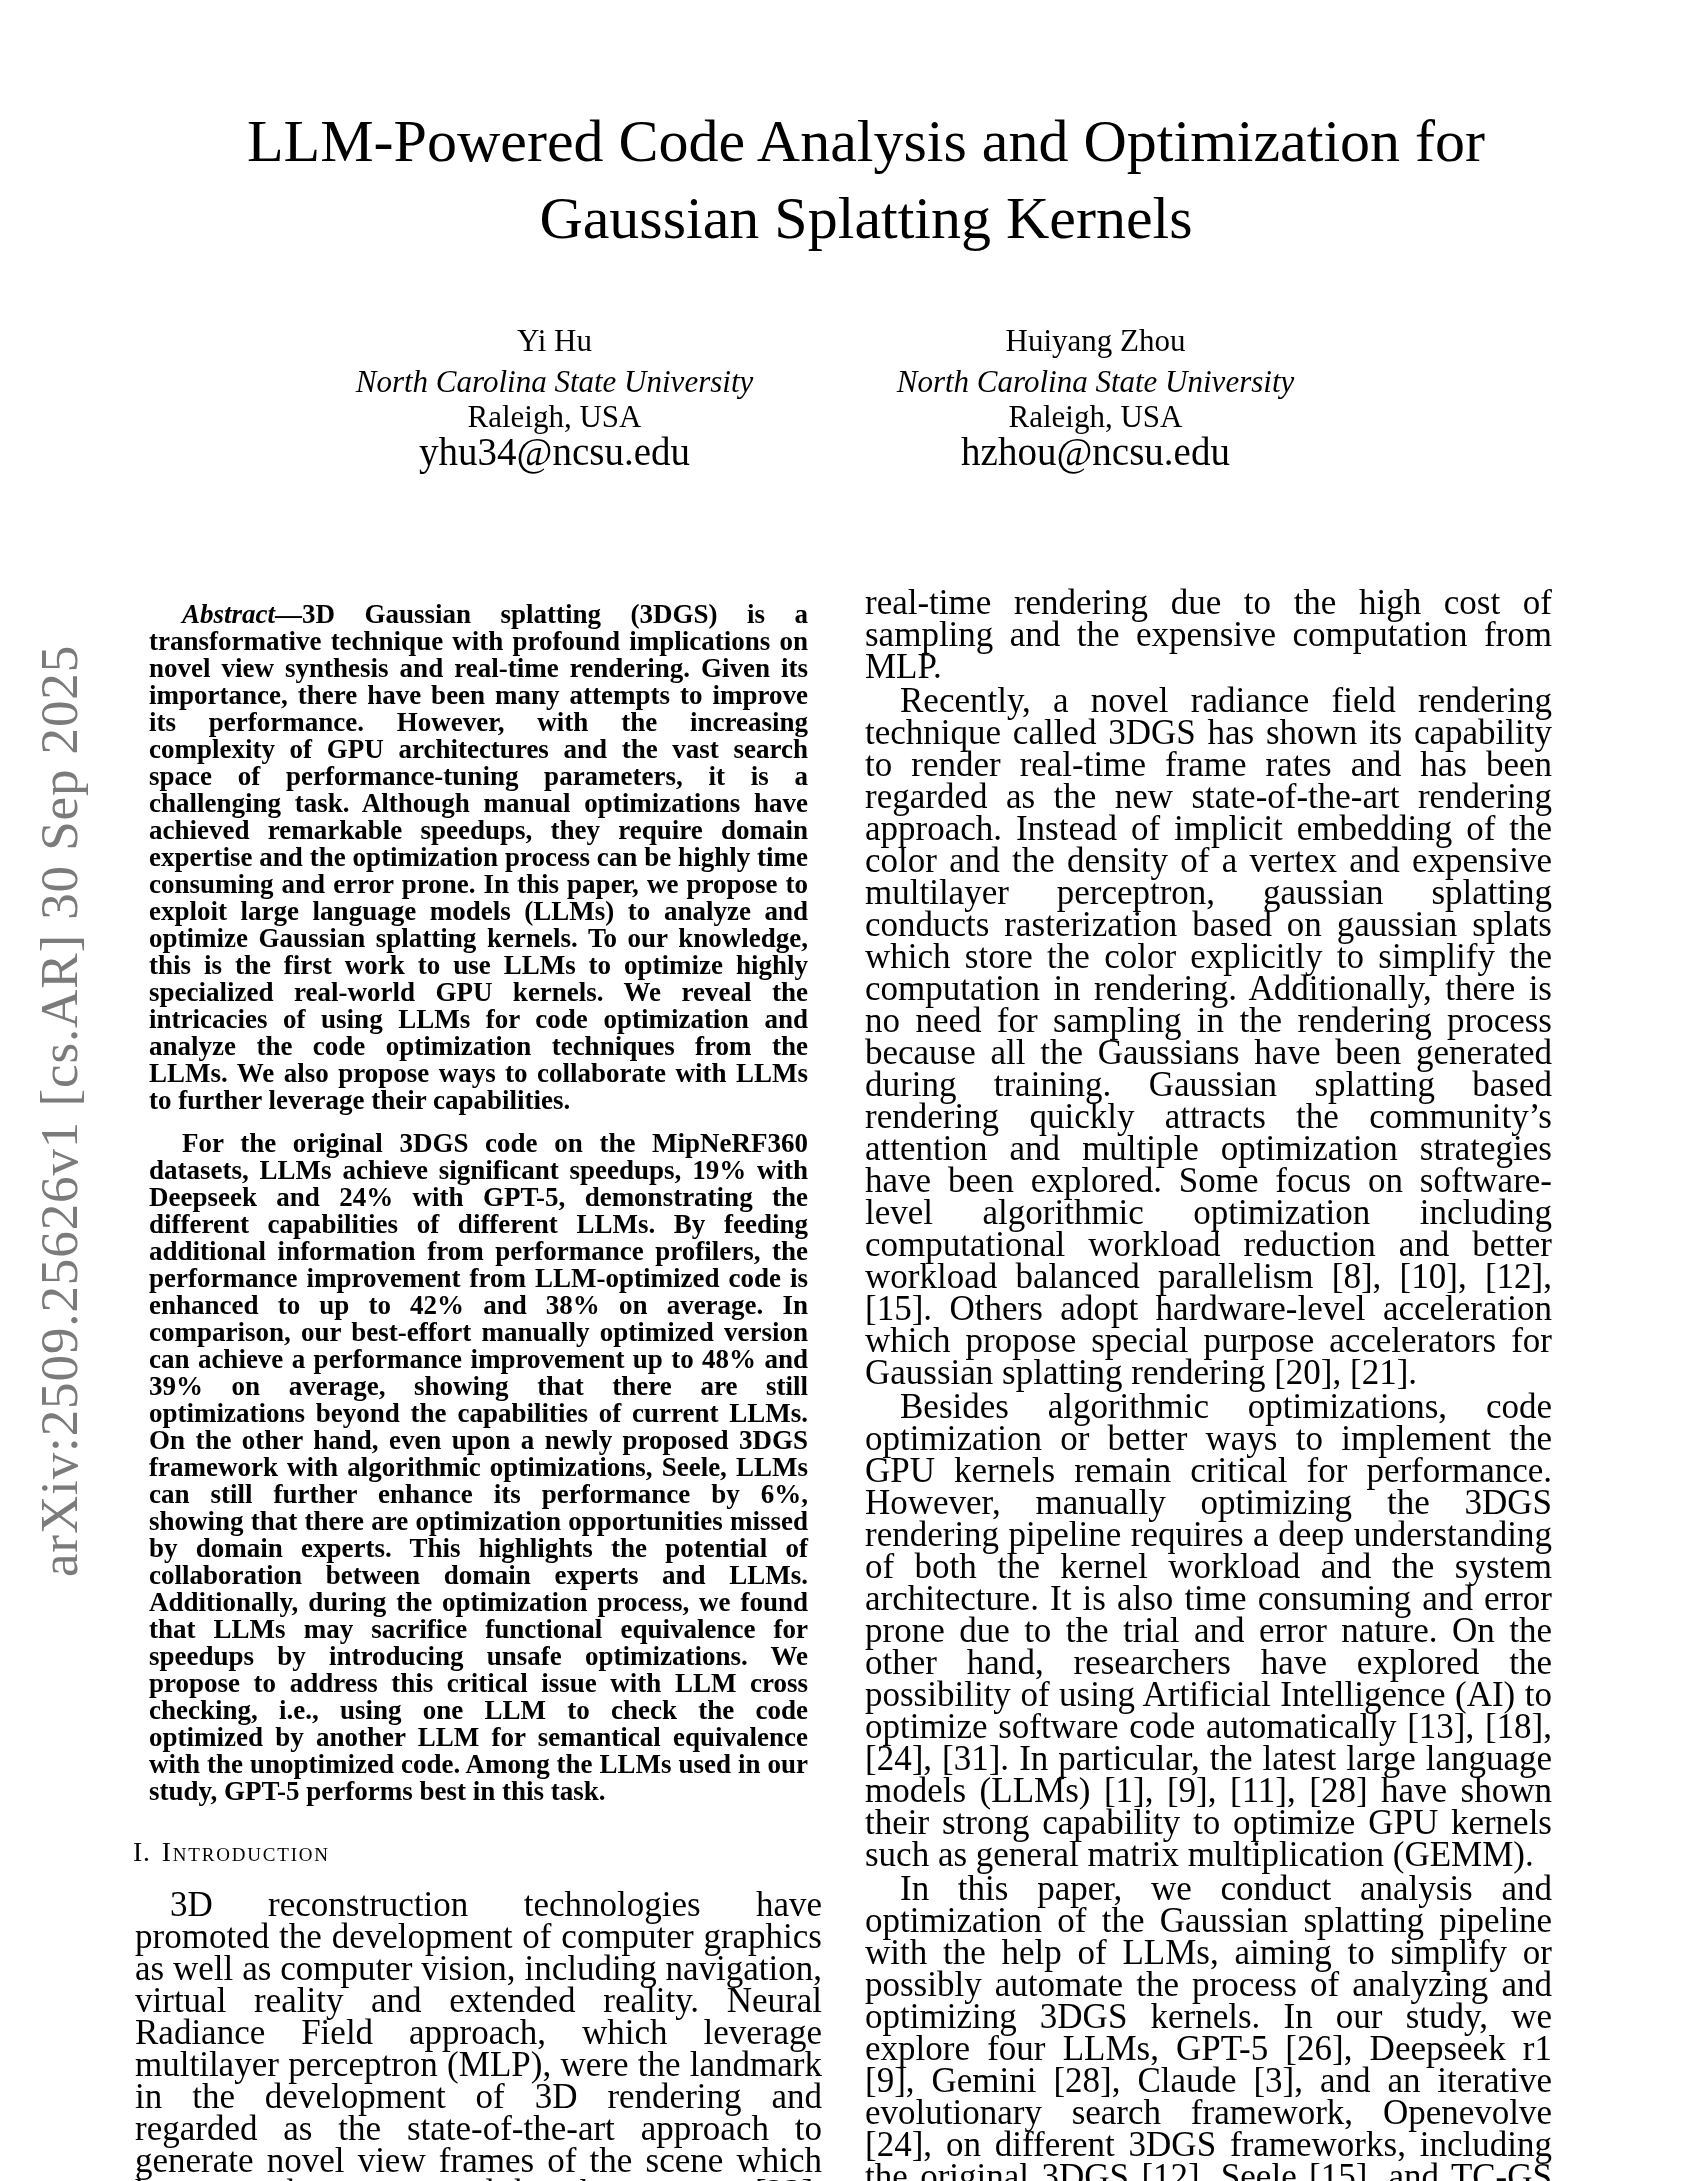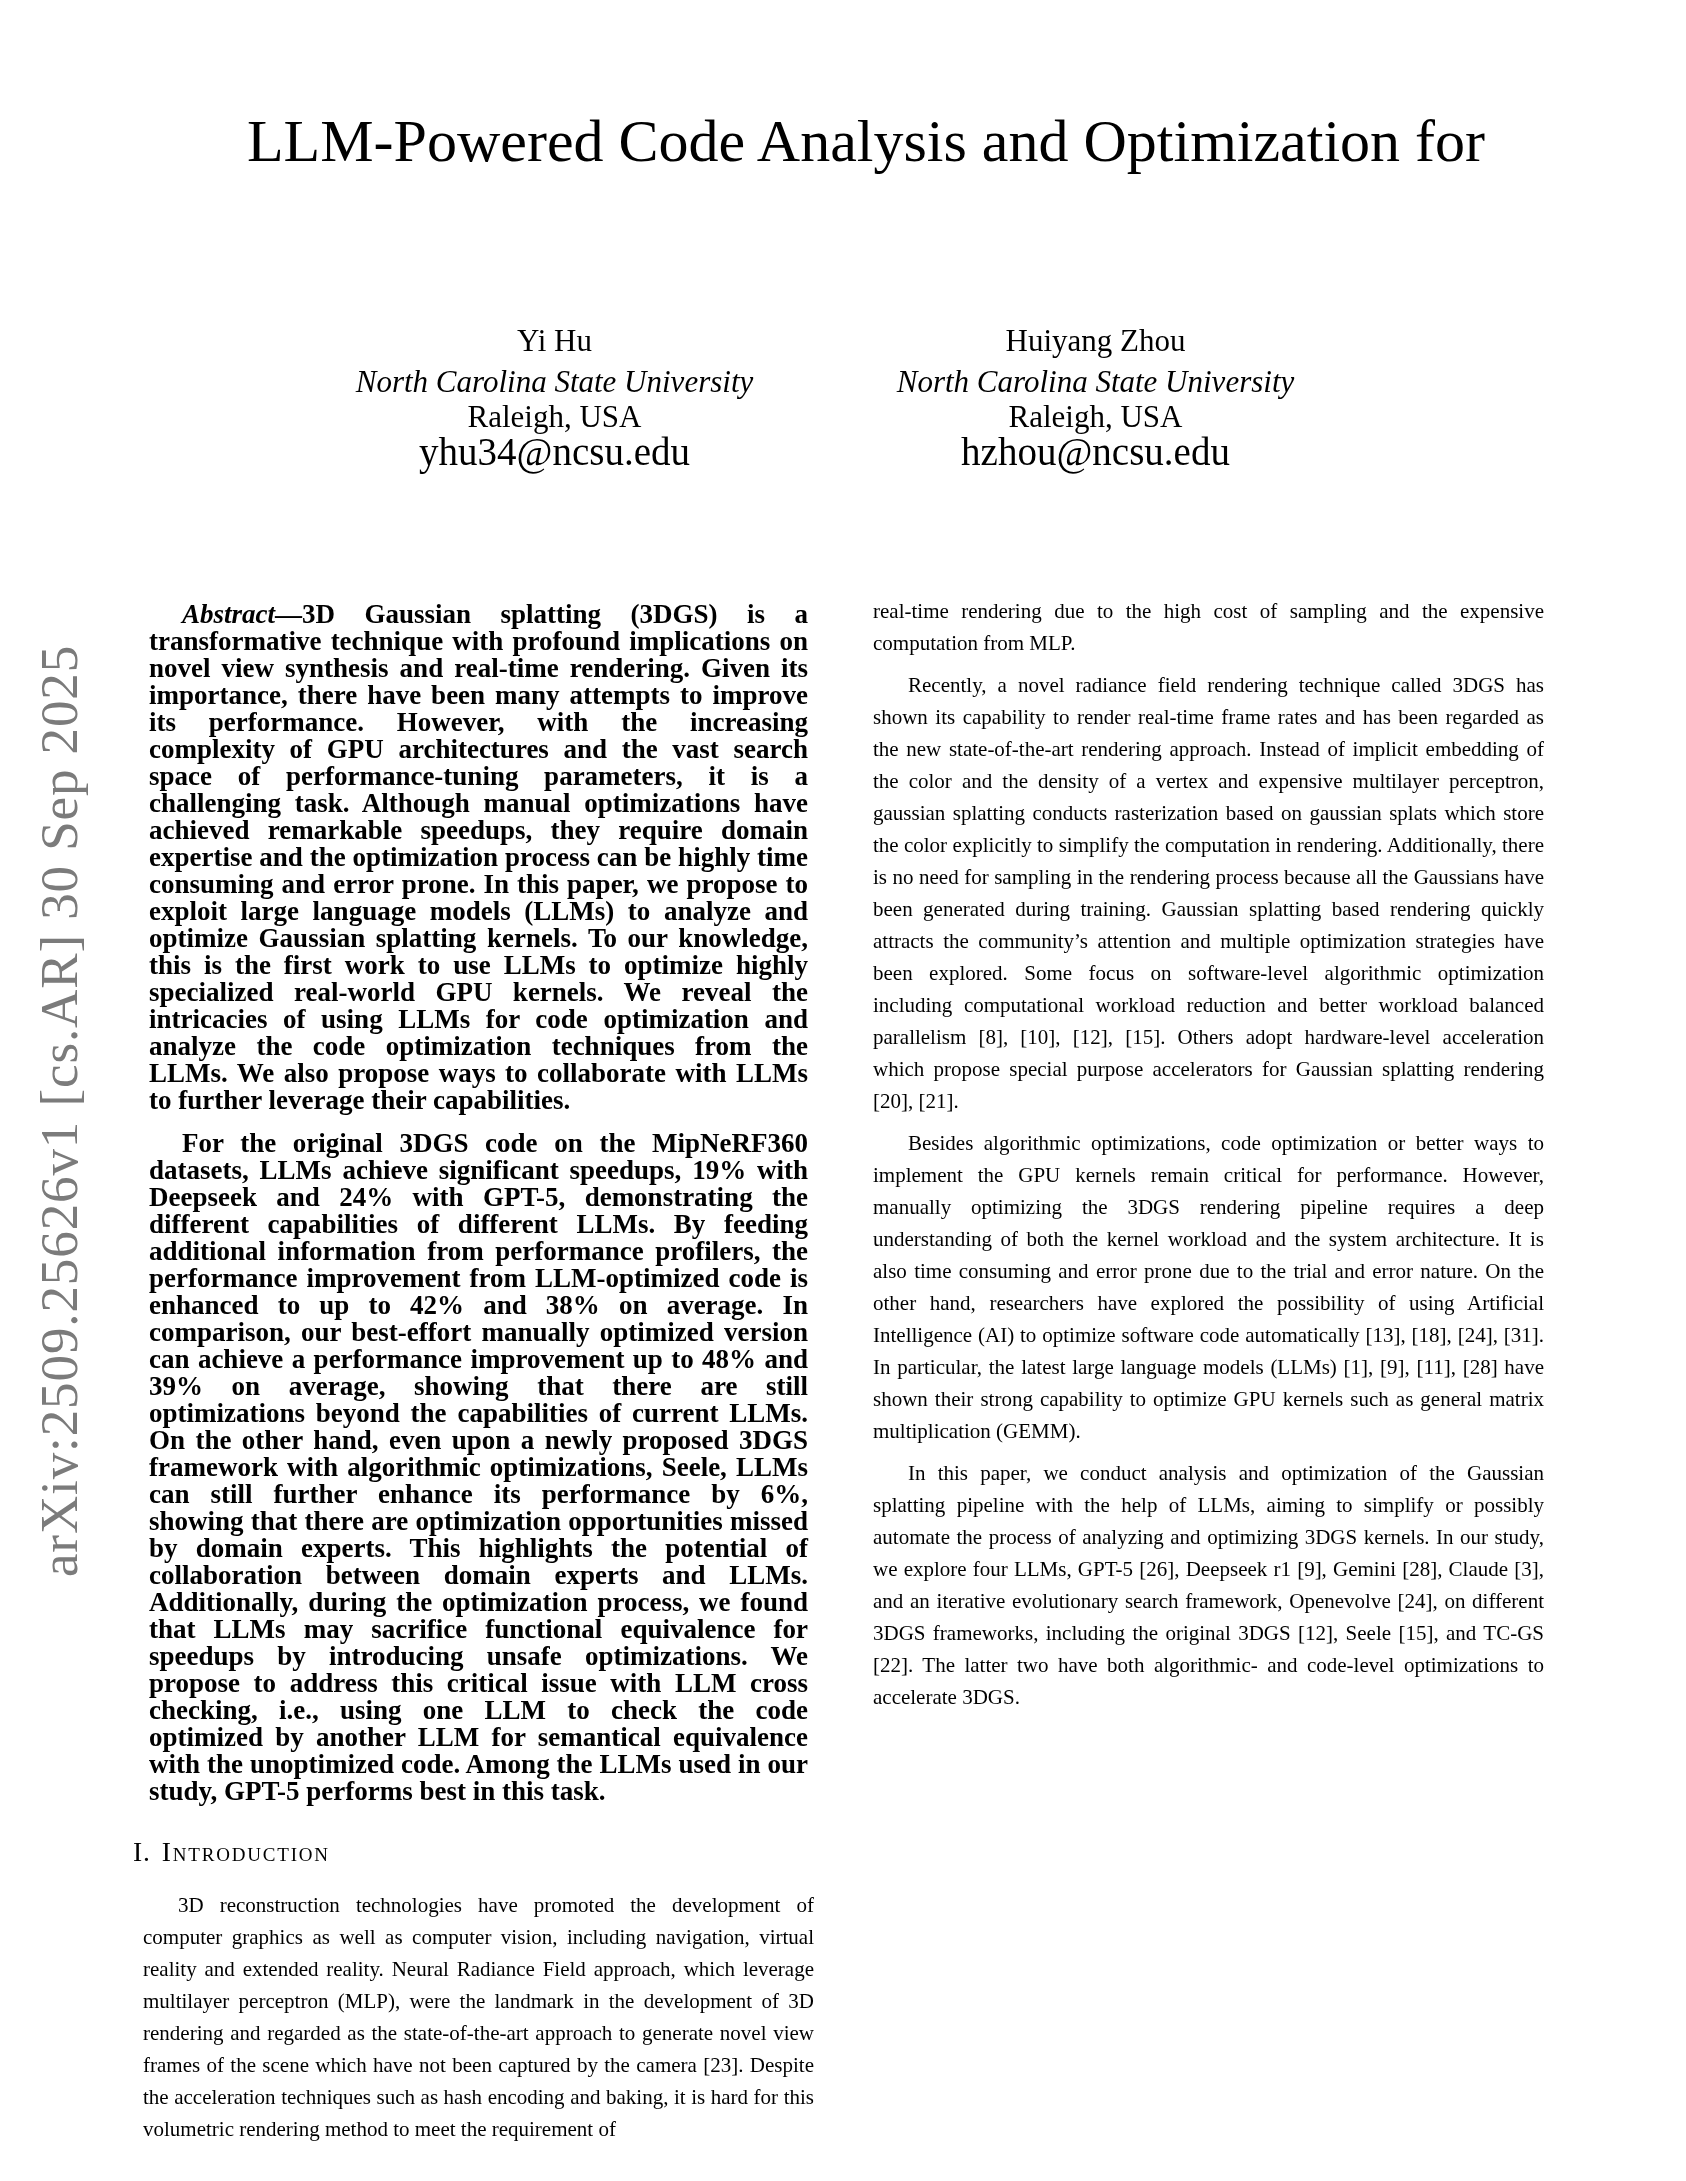--- a/index.html
+++ b/index.html
@@ -82,36 +82,37 @@
     line-height: 31px;
   }
   .section-number { letter-spacing: 0.9px; }
   .section-title {
     font-variant: small-caps;
     letter-spacing: 1.8px;
     margin-left: 11px;
   }
   
   .body-p {
-    margin: 10px;
-    font-size: 21px;
+    margin: 2px;
+    font-size: 35px;
     line-height: 32px;
     text-indent: 35px;
   }
   .body-p.noindent { text-indent: 0; }
 </style>
 </head>
 <body>
 
 <div class="page">
 
   <div class="arxiv-watermark">arXiv:2509.25626v1 [cs.AR] 30 Sep 2025</div>
 
   <h1 class="title">
     <span class="title-line">LLM-Powered Code Analysis and Optimization for</span>
+    <span class="title-line">Gaussian Splatting Kernels</span>
   </h1>
 
   <div class="author-block left">
     <div class="author-name">Yi Hu</div>
     <div class="author-affil">North Carolina State University</div>
     <div class="author-city">Raleigh, USA</div>
     <div class="author-email">yhu34@ncsu.edu</div>
   </div>
 
   <div class="author-block right">

